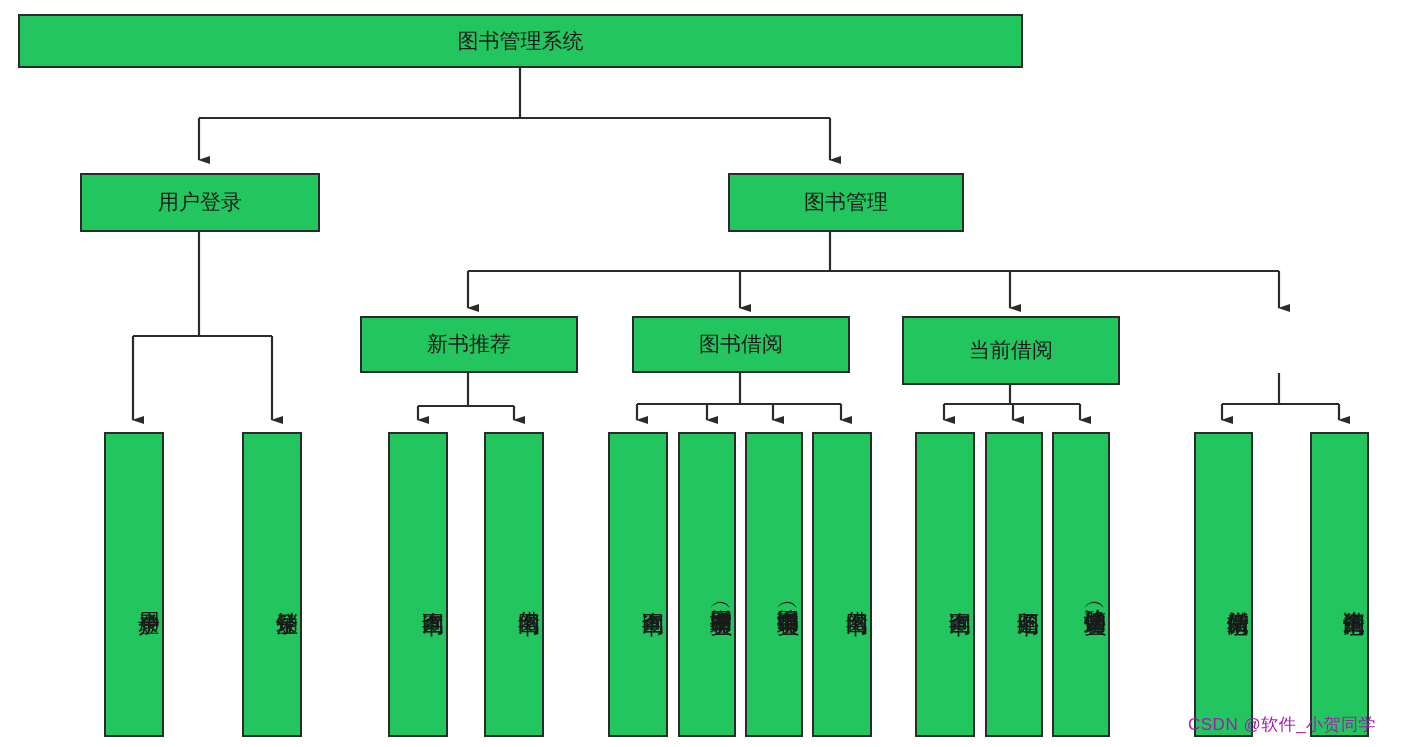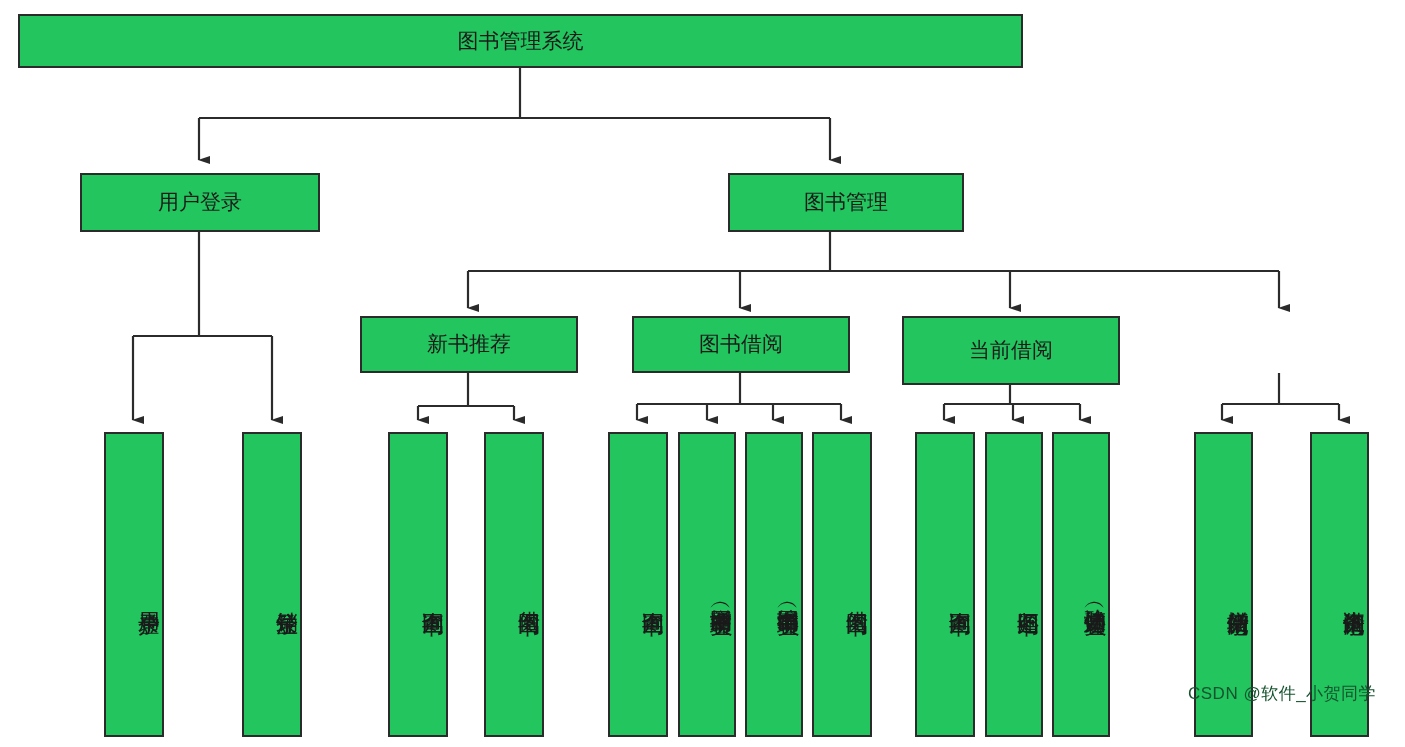--- a/index.html
+++ b/index.html
@@ -50,23 +50,23 @@
     justify-content: center;
   }
   .node.vert .label {
     writing-mode: vertical-rl;
     text-orientation: upright;
     white-space: nowrap;
   }
   .watermark {
     position: absolute;
     left: 1188px;
-    top: 682px;
+    top: 713px;
     font-size: 17px;
-    color: #14532d;
+    color: #a21caf;
     white-space: nowrap;
     letter-spacing: 0.5px;
   }
 </style>
 </head>
 <body>
 
 <div id="canvas">
 
   <svg class="wires" viewBox="0 0 1405 747">

